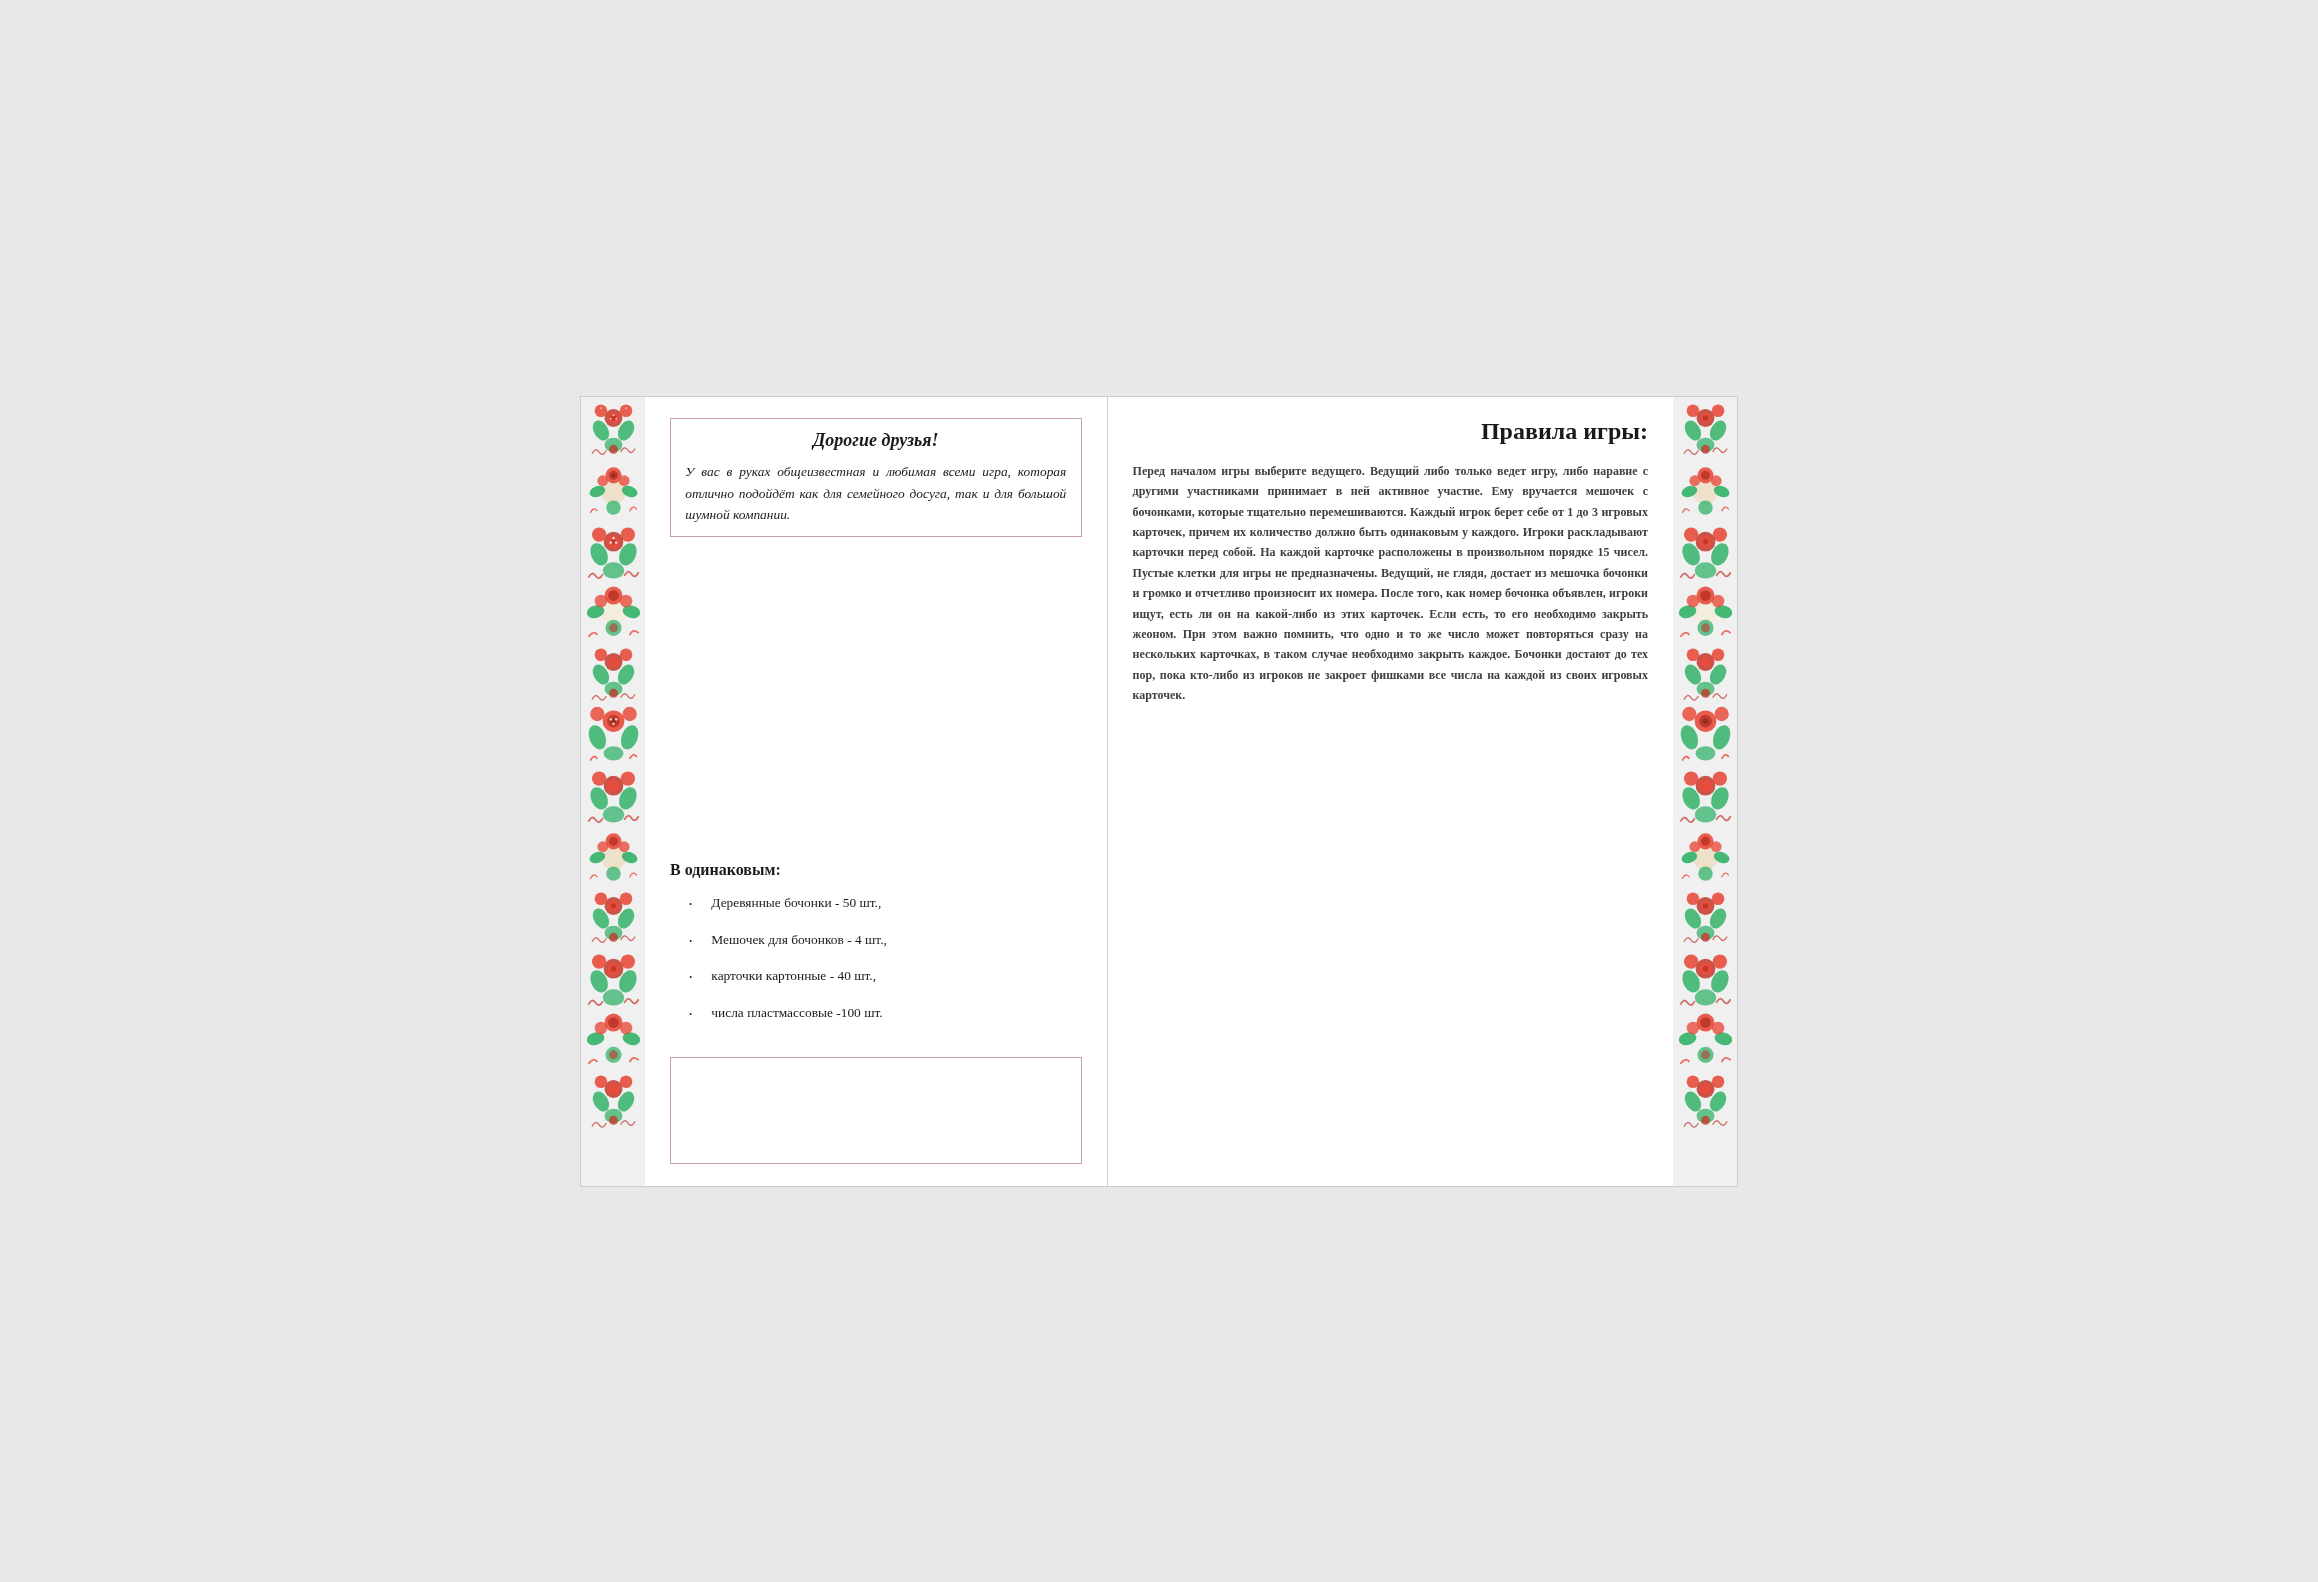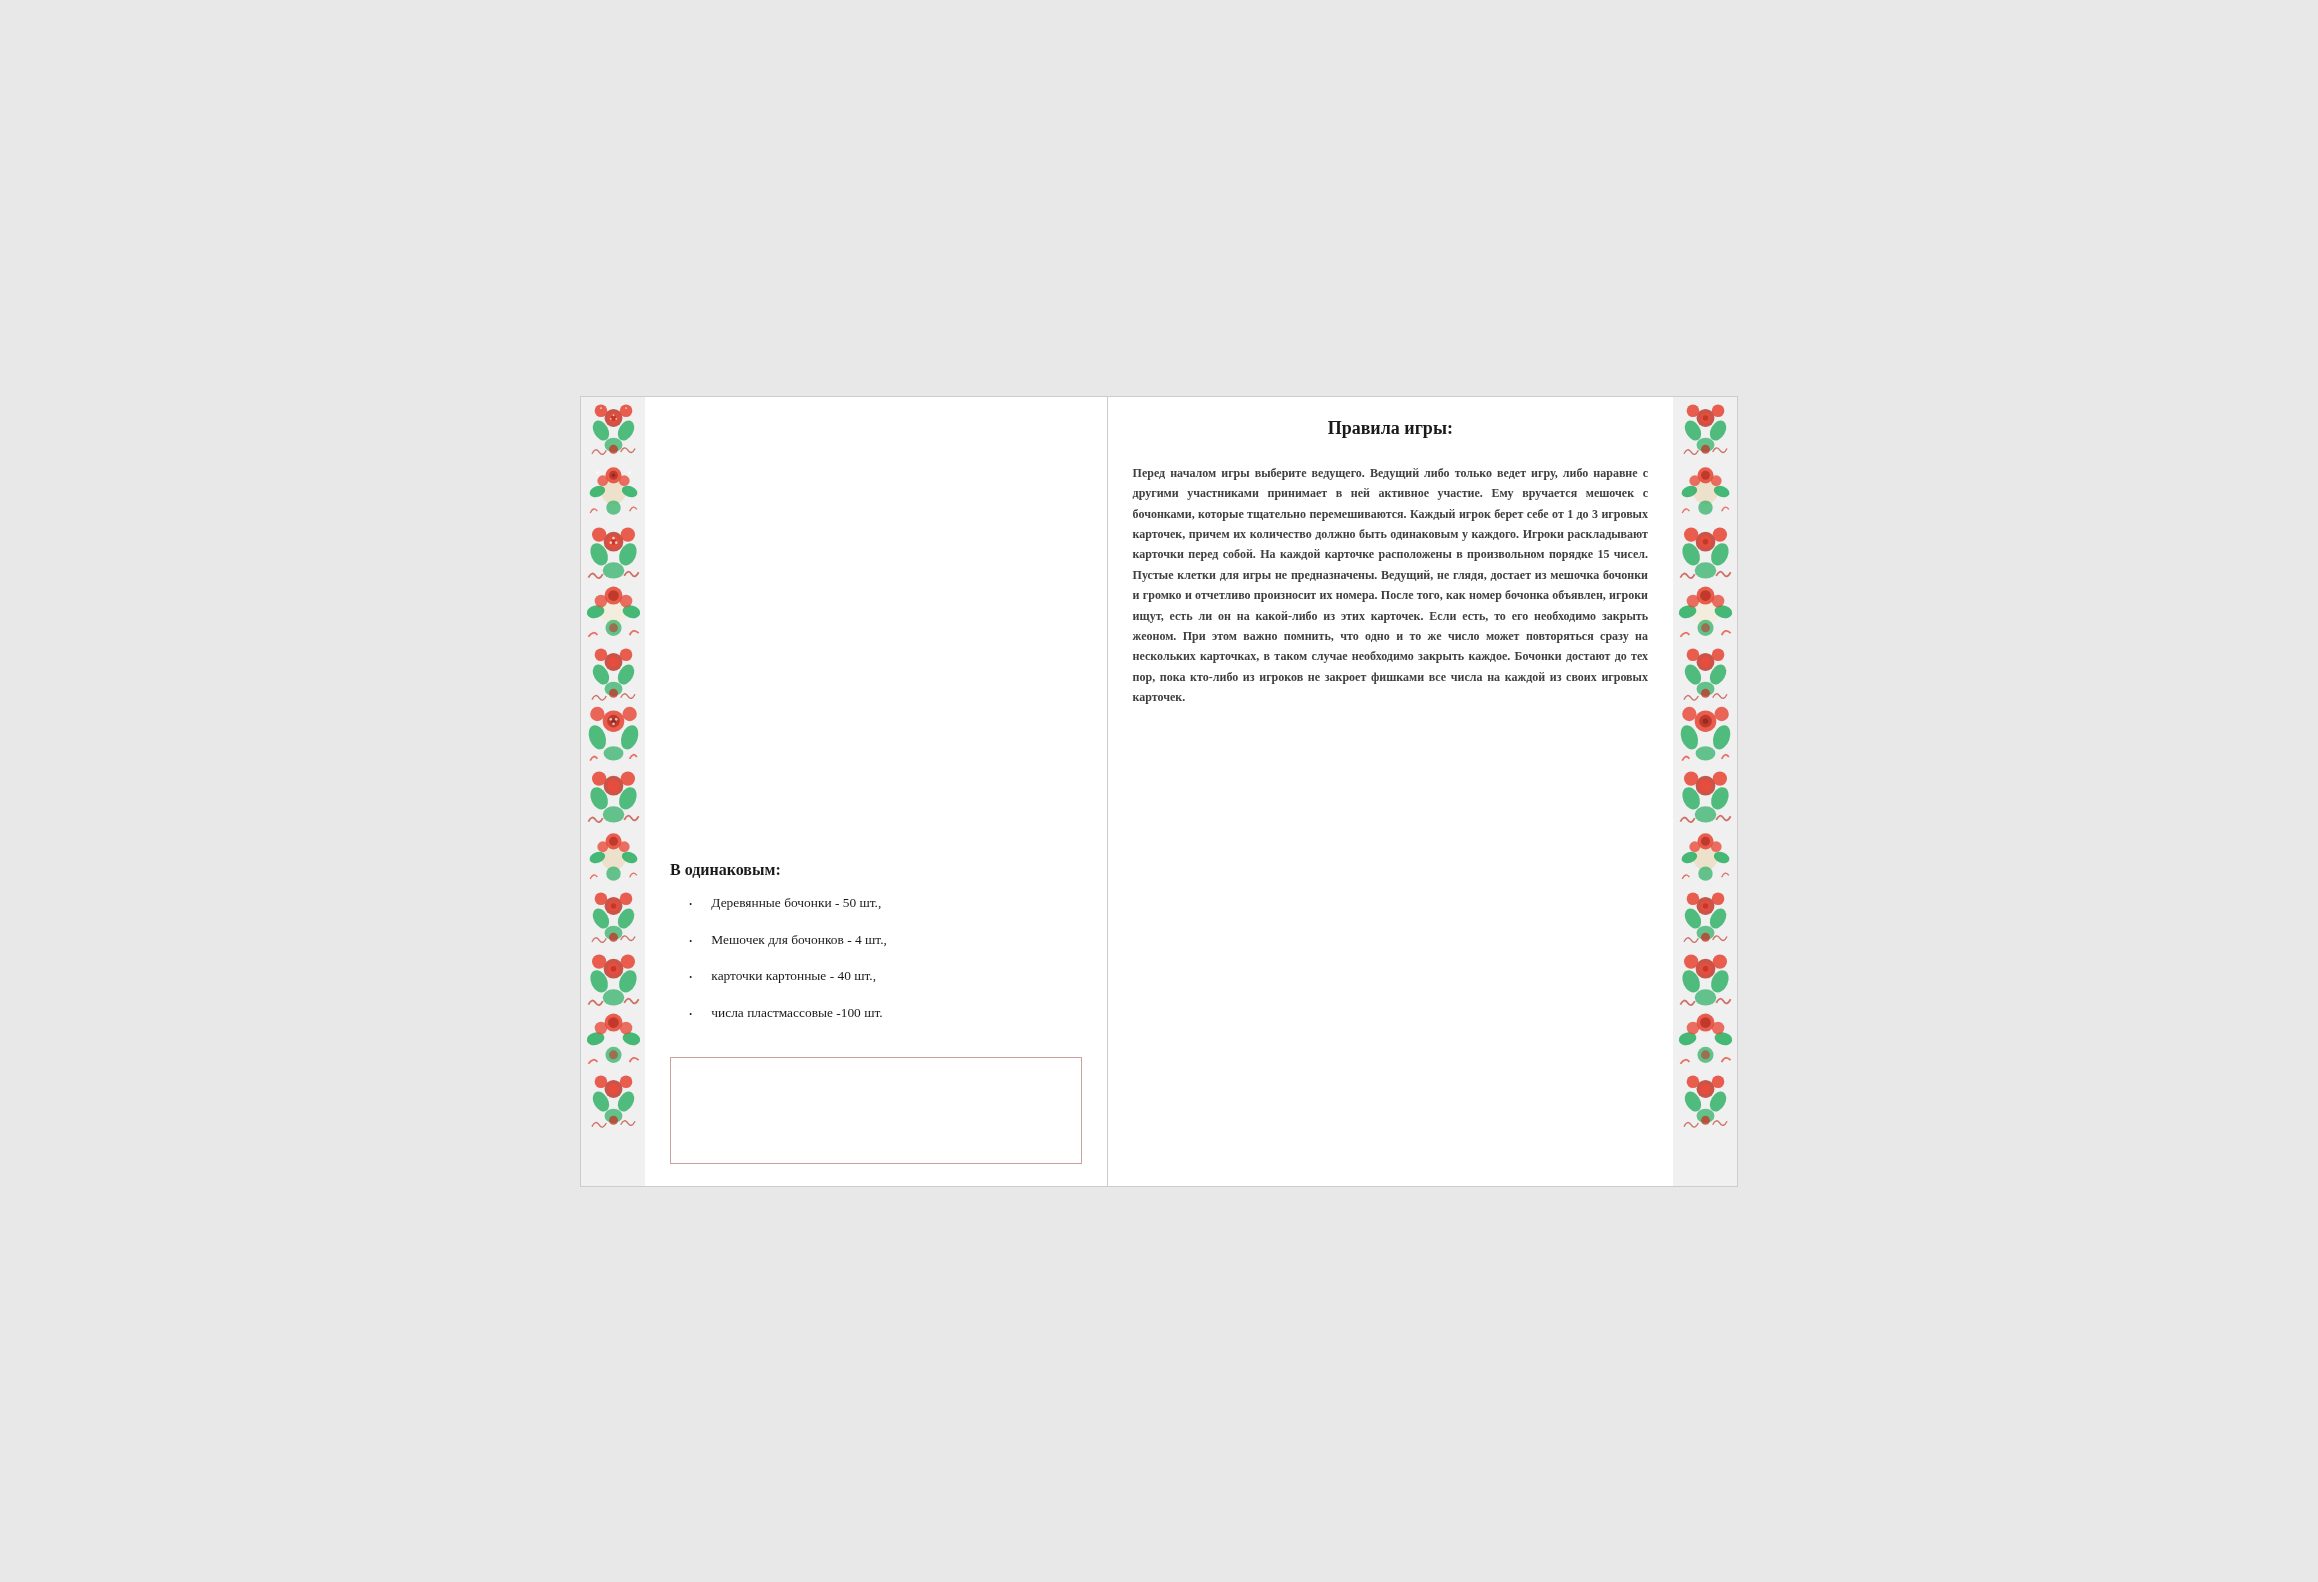--- a/index.html
+++ b/index.html
@@ -128,24 +128,24 @@
 
     .bottom-box {
       border: 1.3px solid #c8a0a0;
       height: 107px;
       margin-top: 18px;
       background: white;
     }
 
     
     .rules-title {
-      font-size: 18px;
+      font-size: 24px;
       font-weight: bold;
-      text-align: center;
-      margin-bottom: 24px;
+      text-align: right;
+      margin-bottom: 16px;
       color: #1a1a1a;
     }
 
     .rules-text {
       font-size: 12px;
       line-height: 1.7;
       text-align: justify;
       color: #404040;
       font-weight: bold;
     }
@@ -328,20 +328,24 @@
         <path d="M10,62 Q14,54 18,60 Q22,66 26,58" stroke="#c0392b" stroke-width="1.5" fill="none" opacity="0.7"></path>
         <path d="M42,60 Q46,52 50,58 Q54,64 58,56" stroke="#c0392b" stroke-width="1.5" fill="none" opacity="0.7"></path>
       </svg>
     </div>
   </div>
 
   <div class="main-content">
 
     <div class="left-panel">
 
+      <div class="dear-friends-section">
+        <div class="dear-friends-title">Дорогие друзья!</div>
+        <div class="dear-friends-text">У вас в руках общеизвестная и любимая всеми игра, которая отлично подойдёт как для семейного досуга, так и для большой шумной компании.</div>
+      </div>
 
       <div class="spacer-box"></div>
 
       <div class="kit-section">
         <div class="kit-title">В одинаковым:</div>
         <ul class="kit-items">
           <li class="kit-item">
             <span class="kit-bullet">·</span>
             <span>Деревянные бочонки - 50 шт.,</span>
           </li>

